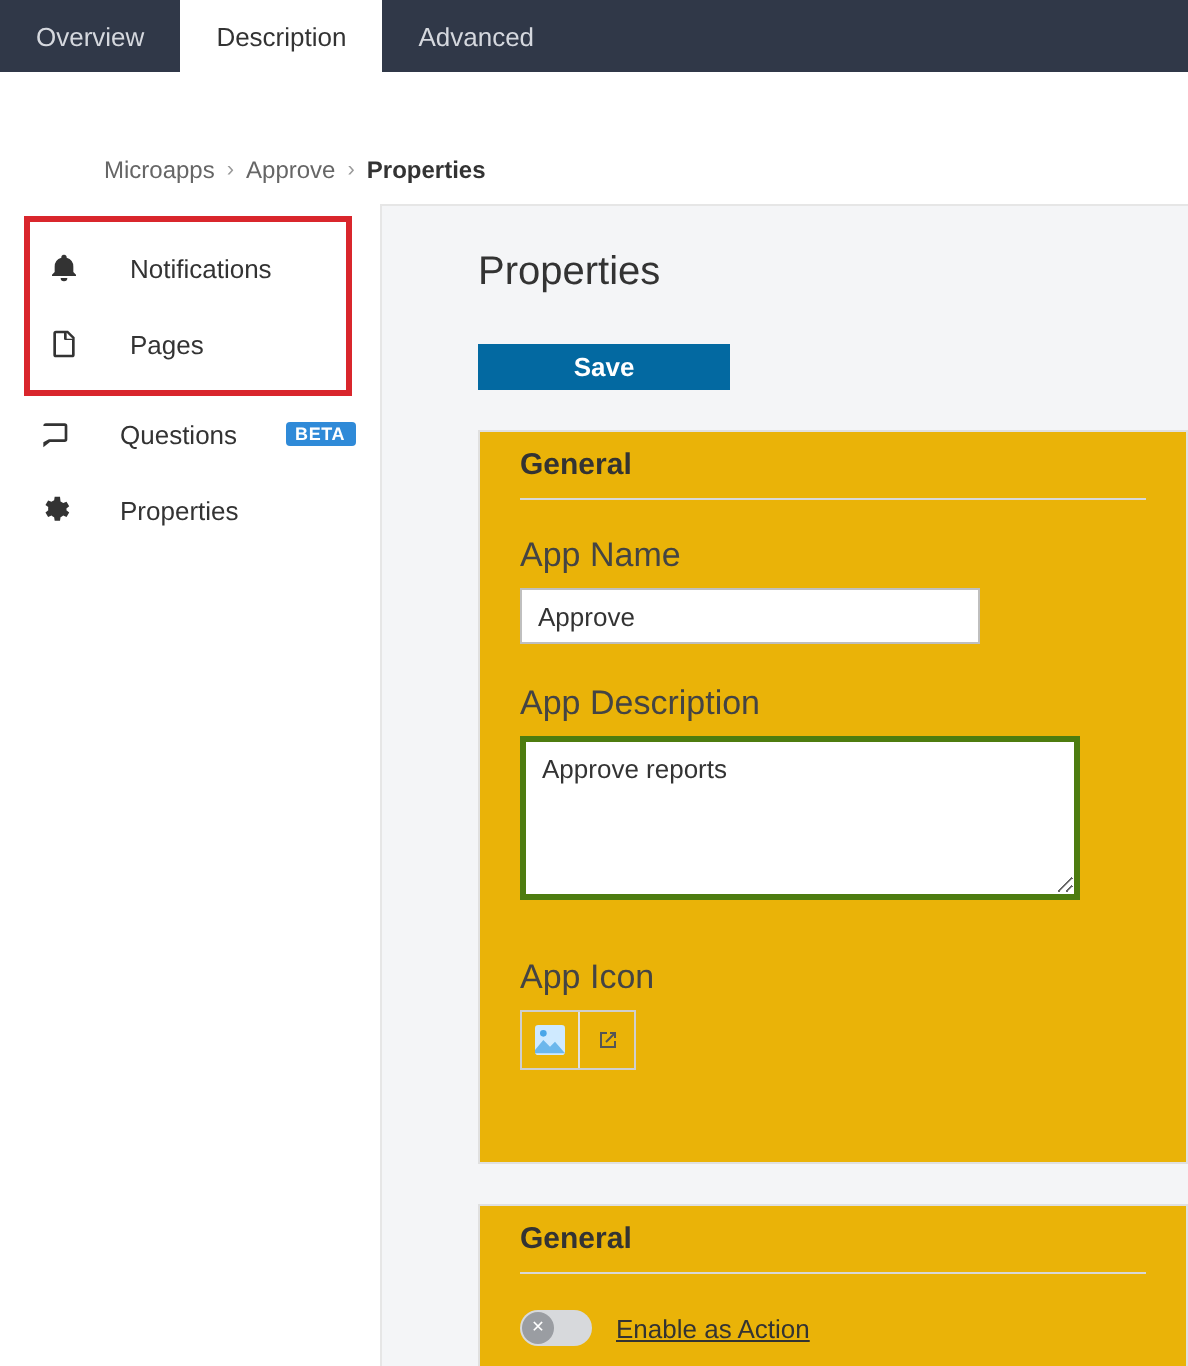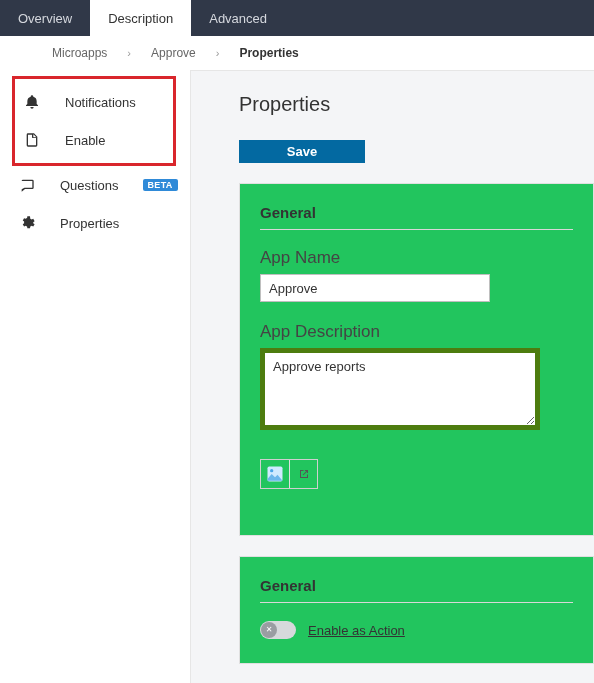--- a/index.html
+++ b/index.html
@@ -28,21 +28,22 @@
   .top-tab.active {
     background: #fff;
     color: #333;
   }
   .breadcrumb {
     display: flex;
     align-items: center;
     padding: 10px 0 10px 52px;
     font-size: 12px;
     color: #666;
-    gap: 20px;
+    gap: 6px;
+    margin-top: 32px;
   }
   .breadcrumb .crumb { color: #666; cursor: pointer; }
   .breadcrumb .sep { color: #999; font-size: 11px; }
   .breadcrumb .current { font-weight: 600; color: #333; }
   .layout { display: flex; }
   .sidebar {
     width: 190px;
     padding: 6px 0 0 12px;
     flex-shrink: 0;
   }
@@ -94,23 +95,23 @@
     color: #fff;
     border: none;
     width: 126px;
     height: 23px;
     font-size: 13px;
     font-weight: 700;
     cursor: pointer;
     margin-bottom: 20px;
   }
   .panel {
-    background: #22c55e;
+    background: #eab308;
     border: 1px solid #e0e0e0;
-    padding: 20px 20px 24px 20px;
+    padding: 8px 20px 24px 20px;
     margin-bottom: 20px;
   }
   .panel h3 {
     font-size: 15px;
     font-weight: 600;
     color: #333;
     padding-bottom: 8px;
     border-bottom: 1px solid #d8d8d8;
     margin-bottom: 18px;
   }
@@ -124,21 +125,21 @@
     height: 28px;
     border: 1px solid #bfbfbf;
     padding: 0 8px;
     font-size: 13px;
     color: #333;
     margin-bottom: 20px;
   }
   .textarea {
     width: 280px;
     height: 82px;
-    border: 5px solid #4d7c0f;
+    border: 3px solid #4d7c0f;
     padding: 6px 8px;
     font-size: 13px;
     color: #333;
     resize: both;
     margin-bottom: 26px;
     font-family: inherit;
     outline: none;
   }
   .icon-picker {
     display: flex;
@@ -226,21 +227,21 @@
             </svg>
         </span>
         <span>Notifications</span>
       </div>
       <div class="side-item">
         <span class="side-icon">
           <svg viewBox="0 0 24 24">
               <path d="M6 2h9l5 5v13a2 2 0 01-2 2H6a2 2 0 01-2-2V4a2 2 0 012-2zm8 1.5V8h4.5L14 3.5zM6 4v16h12V9h-5a1 1 0 01-1-1V4H6z"></path>
             </svg>
         </span>
-        <span>Enable</span>
+        <span>Pages</span>
       </div>
     </div>
     <div class="side-item">
       <span class="side-icon">
         <svg viewBox="0 0 24 24">
             <path d="M4 4h16a2 2 0 012 2v10a2 2 0 01-2 2H9l-5 4V6a2 2 0 012-2zm0 2v12.2L8.2 16H20V6H4z"></path>
           </svg>
       </span>
       <span>Questions</span>
       <span class="badge">BETA</span>
@@ -261,20 +262,21 @@
 
     <div class="panel">
       <h3>General</h3>
 
       <div class="field-label">App Name</div>
       <input class="text-input" type="text" value="Approve" style="">
 
       <div class="field-label">App Description</div>
       <textarea class="textarea" style="">Approve reports</textarea>
 
+      <div class="field-label">App Icon</div>
       <div class="icon-picker">
         <span class="icon-preview">
           <svg viewBox="0 0 24 24">
               <rect x="3" y="3" width="18" height="18" rx="2" fill="#cfeaff"></rect>
               <circle cx="8" cy="8" r="2" fill="#4aa6e8"></circle>
               <path d="M3 18l5-6 4 4 3-3 6 7H3z" fill="#6bb7ec"></path>
             </svg>
         </span>
         <span class="icon-change">
           <svg viewBox="0 0 24 24">

